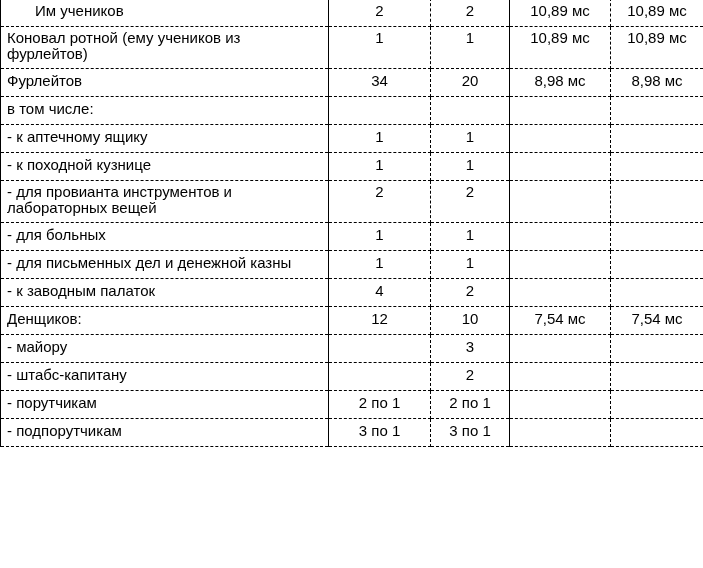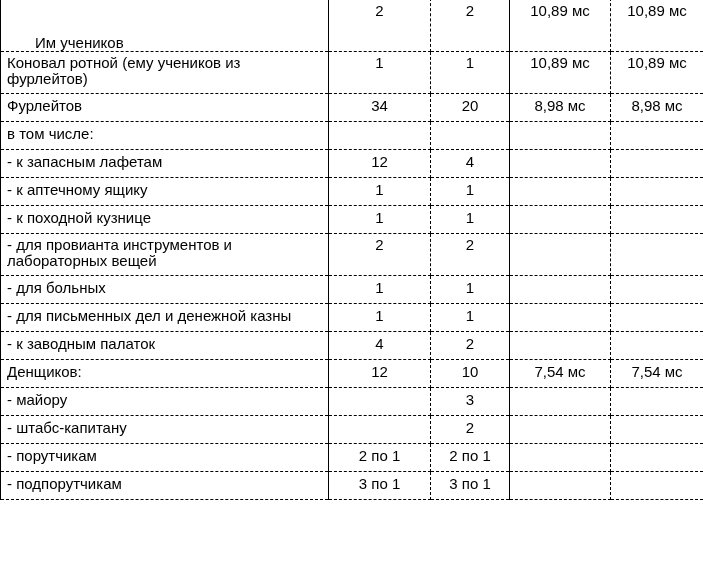--- a/index.html
+++ b/index.html
@@ -8,21 +8,21 @@
   table.doc { position: absolute; left: 0; top: -2px; width: 703px; border-collapse: collapse; table-layout: fixed; }
   table.doc td { padding: 0 6px; vertical-align: top; line-height: 16px;
                  border-top: 1px dashed #000; border-bottom: 1px dashed #000; }
   td.c0 { border-left: 1px solid #000; border-right: 1px solid #000; }
   td.c1 { text-align: center; border-right: 1px dashed #000; }
   td.c2 { text-align: center; border-right: 1px solid #000; }
   td.c3 { text-align: center; border-right: 1px dashed #000; }
   td.c4 { text-align: center; border-right: 1px solid #000; }
   tr.h1 td { height: 23px; padding-top: 4px; }
   tr.h2 td { height: 38px; padding-top: 3px; }
-  .indent { padding-left: 28px; display: inline-block; margin-top: 32px; }
+  .indent { padding-left: 28px; display: inline-block; }
 </style>
 </head>
 <body>
 
 <table class="doc">
   <colgroup>
     <col style="width:328px">
       <col style="width:102px">
       <col style="width:79px">
       <col style="width:101px">
@@ -47,27 +47,20 @@
         <td class="c0"><span>Фурлейтов</span></td>
         <td class="c1">34</td>
         <td class="c2">20</td>
         <td class="c3">8,98 мс</td>
         <td class="c4">8,98 мс</td>
       </tr>
       <tr class="h1">
         <td class="c0"><span>в том числе:</span></td>
         <td class="c1"></td>
         <td class="c2"></td>
-        <td class="c3"></td>
-        <td class="c4"></td>
-      </tr>
-      <tr class="h1">
-        <td class="c0"><span>- к запасным лафетам</span></td>
-        <td class="c1">12</td>
-        <td class="c2">4</td>
         <td class="c3"></td>
         <td class="c4"></td>
       </tr>
       <tr class="h1">
         <td class="c0"><span>- к аптечному ящику</span></td>
         <td class="c1">1</td>
         <td class="c2">1</td>
         <td class="c3"></td>
         <td class="c4"></td>
       </tr>

